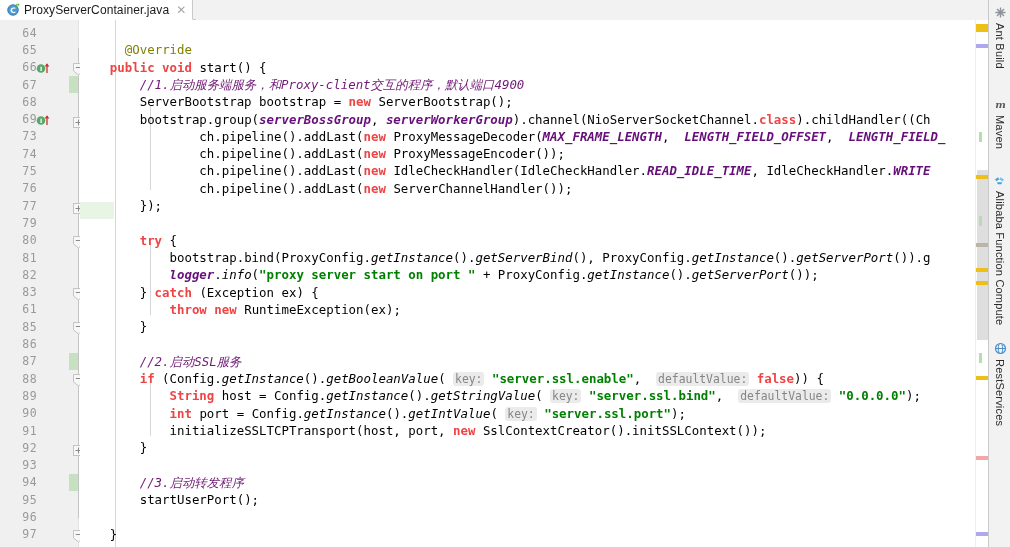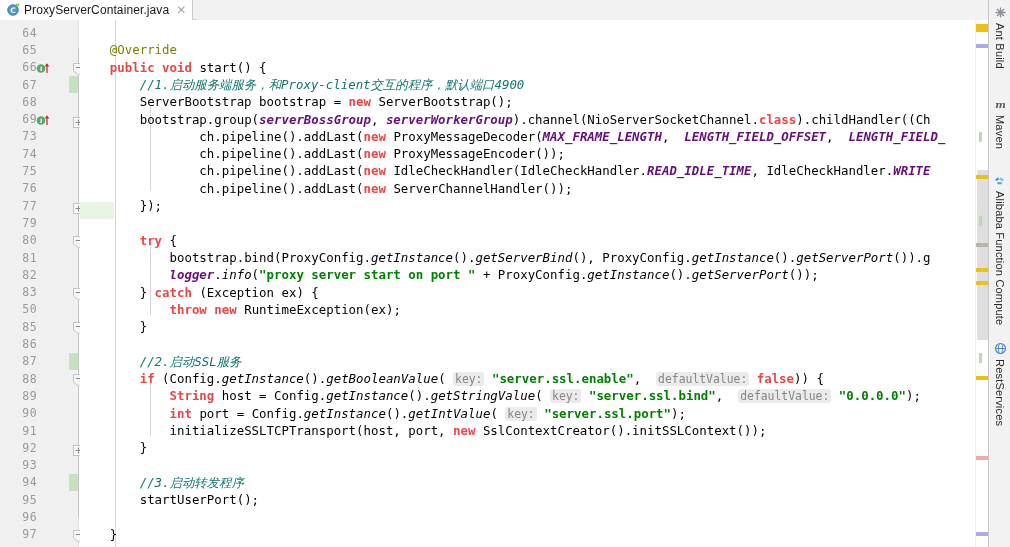--- a/index.html
+++ b/index.html
@@ -116,21 +116,21 @@
     font-family: "DejaVu Sans Mono", monospace;
     font-size: 12.4px;
     color: #000000;
     line-height: 17.3px;
   }
   .line span { white-space: pre; }
 
   
   .kw     { color: #ef4444; font-weight: bold; }
   .ann    { color: #808000; }
-  .cmt    { color: #0f766e; font-style: italic; }
+  .cmt    { color: #701a75; font-style: italic; }
   .str    { color: #008000; font-weight: bold; }
   .stat   { color: #660e7a; font-weight: bold; font-style: italic; }
   .mth    { color: #000000; font-style: italic; }
   .plain  { color: #000000; }
   .hint   {
     color: #868686;
     background: #ebebeb;
     border-radius: 3px;
     padding: 0 2px;
     font-size: 11.4px;
@@ -293,21 +293,21 @@
             <span class="lnum">82</span>
           </div>
           <div class="gutter-line" style="top: 263.5px;">
             <span class="lnum">83</span>
             <span class="fold"><svg width="11" height="13" viewBox="0 0 11 13">
                 <path d="M0.5 0.5 L10.5 0.5 L10.5 8 L5.5 12 L0.5 8 Z" fill="#f7f7f7" stroke="#c4c4c4"></path>
                 <path d="M2.8 4.5 L8.2 4.5" stroke="#8a8a8a" stroke-width="1"></path>
               </svg></span>
           </div>
           <div class="gutter-line" style="top: 280.8px;">
-            <span class="lnum">50</span>
+            <span class="lnum">61</span>
           </div>
           <div class="gutter-line" style="top: 298.1px;">
             <span class="lnum">85</span>
             <span class="fold"><svg width="11" height="13" viewBox="0 0 11 13">
                 <path d="M0.5 0.5 L10.5 0.5 L10.5 8 L5.5 12 L0.5 8 Z" fill="#f7f7f7" stroke="#c4c4c4"></path>
                 <path d="M2.8 4.5 L8.2 4.5" stroke="#8a8a8a" stroke-width="1"></path>
               </svg></span>
           </div>
           <div class="gutter-line" style="top: 315.4px;">
             <span class="lnum">86</span>
@@ -369,21 +369,21 @@
 
       <div class="codehl" style="left:0; top:182px; width:34px;"></div>
       <div id="indent-guides">
           <div class="iguide" style="left: 35px; top: 0px; height: 527px;"></div>
           <div class="iguide" style="left: 70px; top: 86px; height: 84px;"></div>
           <div class="iguide" style="left: 70px; top: 222px; height: 73px;"></div>
           <div class="iguide" style="left: 70px; top: 360px; height: 56px;"></div>
         </div>
       <div id="code-lines">
           <div class="line" style="top: 4px;"></div>
-          <div class="line" style="top: 21.3px;"><span class="plain">    </span><span class="ann">@Override</span></div>
+          <div class="line" style="top: 21.3px; padding-left: 15px;"><span class="plain">    </span><span class="ann">@Override</span></div>
           <div class="line" style="top: 38.6px;"><span class="plain">    </span><span class="kw">public</span><span class="plain"> </span><span class="kw">void</span><span class="plain"> </span><span class="plain">start</span><span class="plain">() {</span></div>
           <div class="line" style="top: 55.9px;"><span class="plain">        </span><span class="cmt">//1.启动服务端服务，和Proxy-client交互的程序，默认端口4900</span></div>
           <div class="line" style="top: 73.2px; text-align: center;"><span class="plain">        </span><span class="plain">ServerBootstrap</span><span class="plain"> </span><span class="plain">bootstrap</span><span class="plain"> = </span><span class="kw">new</span><span class="plain"> </span><span class="plain">ServerBootstrap</span><span class="plain">();</span></div>
           <div class="line" style="top: 90.5px;"><span class="plain">        </span><span class="plain">bootstrap</span><span class="plain">.</span><span class="plain">group</span><span class="plain">(</span><span class="stat">serverBossGroup</span><span class="plain">, </span><span class="stat">serverWorkerGroup</span><span class="plain">).</span><span class="plain">channel</span><span class="plain">(</span><span class="plain">NioServerSocketChannel</span><span class="plain">.</span><span class="kw">class</span><span class="plain">).</span><span class="plain">childHandler</span><span class="plain">((</span><span class="plain">Ch</span></div>
           <div class="line" style="top: 107.8px;"><span class="plain">                </span><span class="plain">ch</span><span class="plain">.</span><span class="plain">pipeline</span><span class="plain">().</span><span class="plain">addLast</span><span class="plain">(</span><span class="kw">new</span><span class="plain"> </span><span class="plain">ProxyMessageDecoder</span><span class="plain">(</span><span class="stat">MAX_FRAME_LENGTH</span><span class="plain">,  </span><span class="stat">LENGTH_FIELD_OFFSET</span><span class="plain">,  </span><span class="stat">LENGTH_FIELD_</span></div>
           <div class="line" style="top: 125.1px;"><span class="plain">                </span><span class="plain">ch</span><span class="plain">.</span><span class="plain">pipeline</span><span class="plain">().</span><span class="plain">addLast</span><span class="plain">(</span><span class="kw">new</span><span class="plain"> </span><span class="plain">ProxyMessageEncoder</span><span class="plain">());</span></div>
           <div class="line" style="top: 142.4px;"><span class="plain">                </span><span class="plain">ch</span><span class="plain">.</span><span class="plain">pipeline</span><span class="plain">().</span><span class="plain">addLast</span><span class="plain">(</span><span class="kw">new</span><span class="plain"> </span><span class="plain">IdleCheckHandler</span><span class="plain">(</span><span class="plain">IdleCheckHandler</span><span class="plain">.</span><span class="stat">READ_IDLE_TIME</span><span class="plain">, </span><span class="plain">IdleCheckHandler</span><span class="plain">.</span><span class="stat">WRITE</span></div>
           <div class="line" style="top: 159.7px;"><span class="plain">                </span><span class="plain">ch</span><span class="plain">.</span><span class="plain">pipeline</span><span class="plain">().</span><span class="plain">addLast</span><span class="plain">(</span><span class="kw">new</span><span class="plain"> </span><span class="plain">ServerChannelHandler</span><span class="plain">());</span></div>
           <div class="line" style="top: 177px;"><span class="plain">        });</span></div>
           <div class="line" style="top: 194.3px;"></div>

